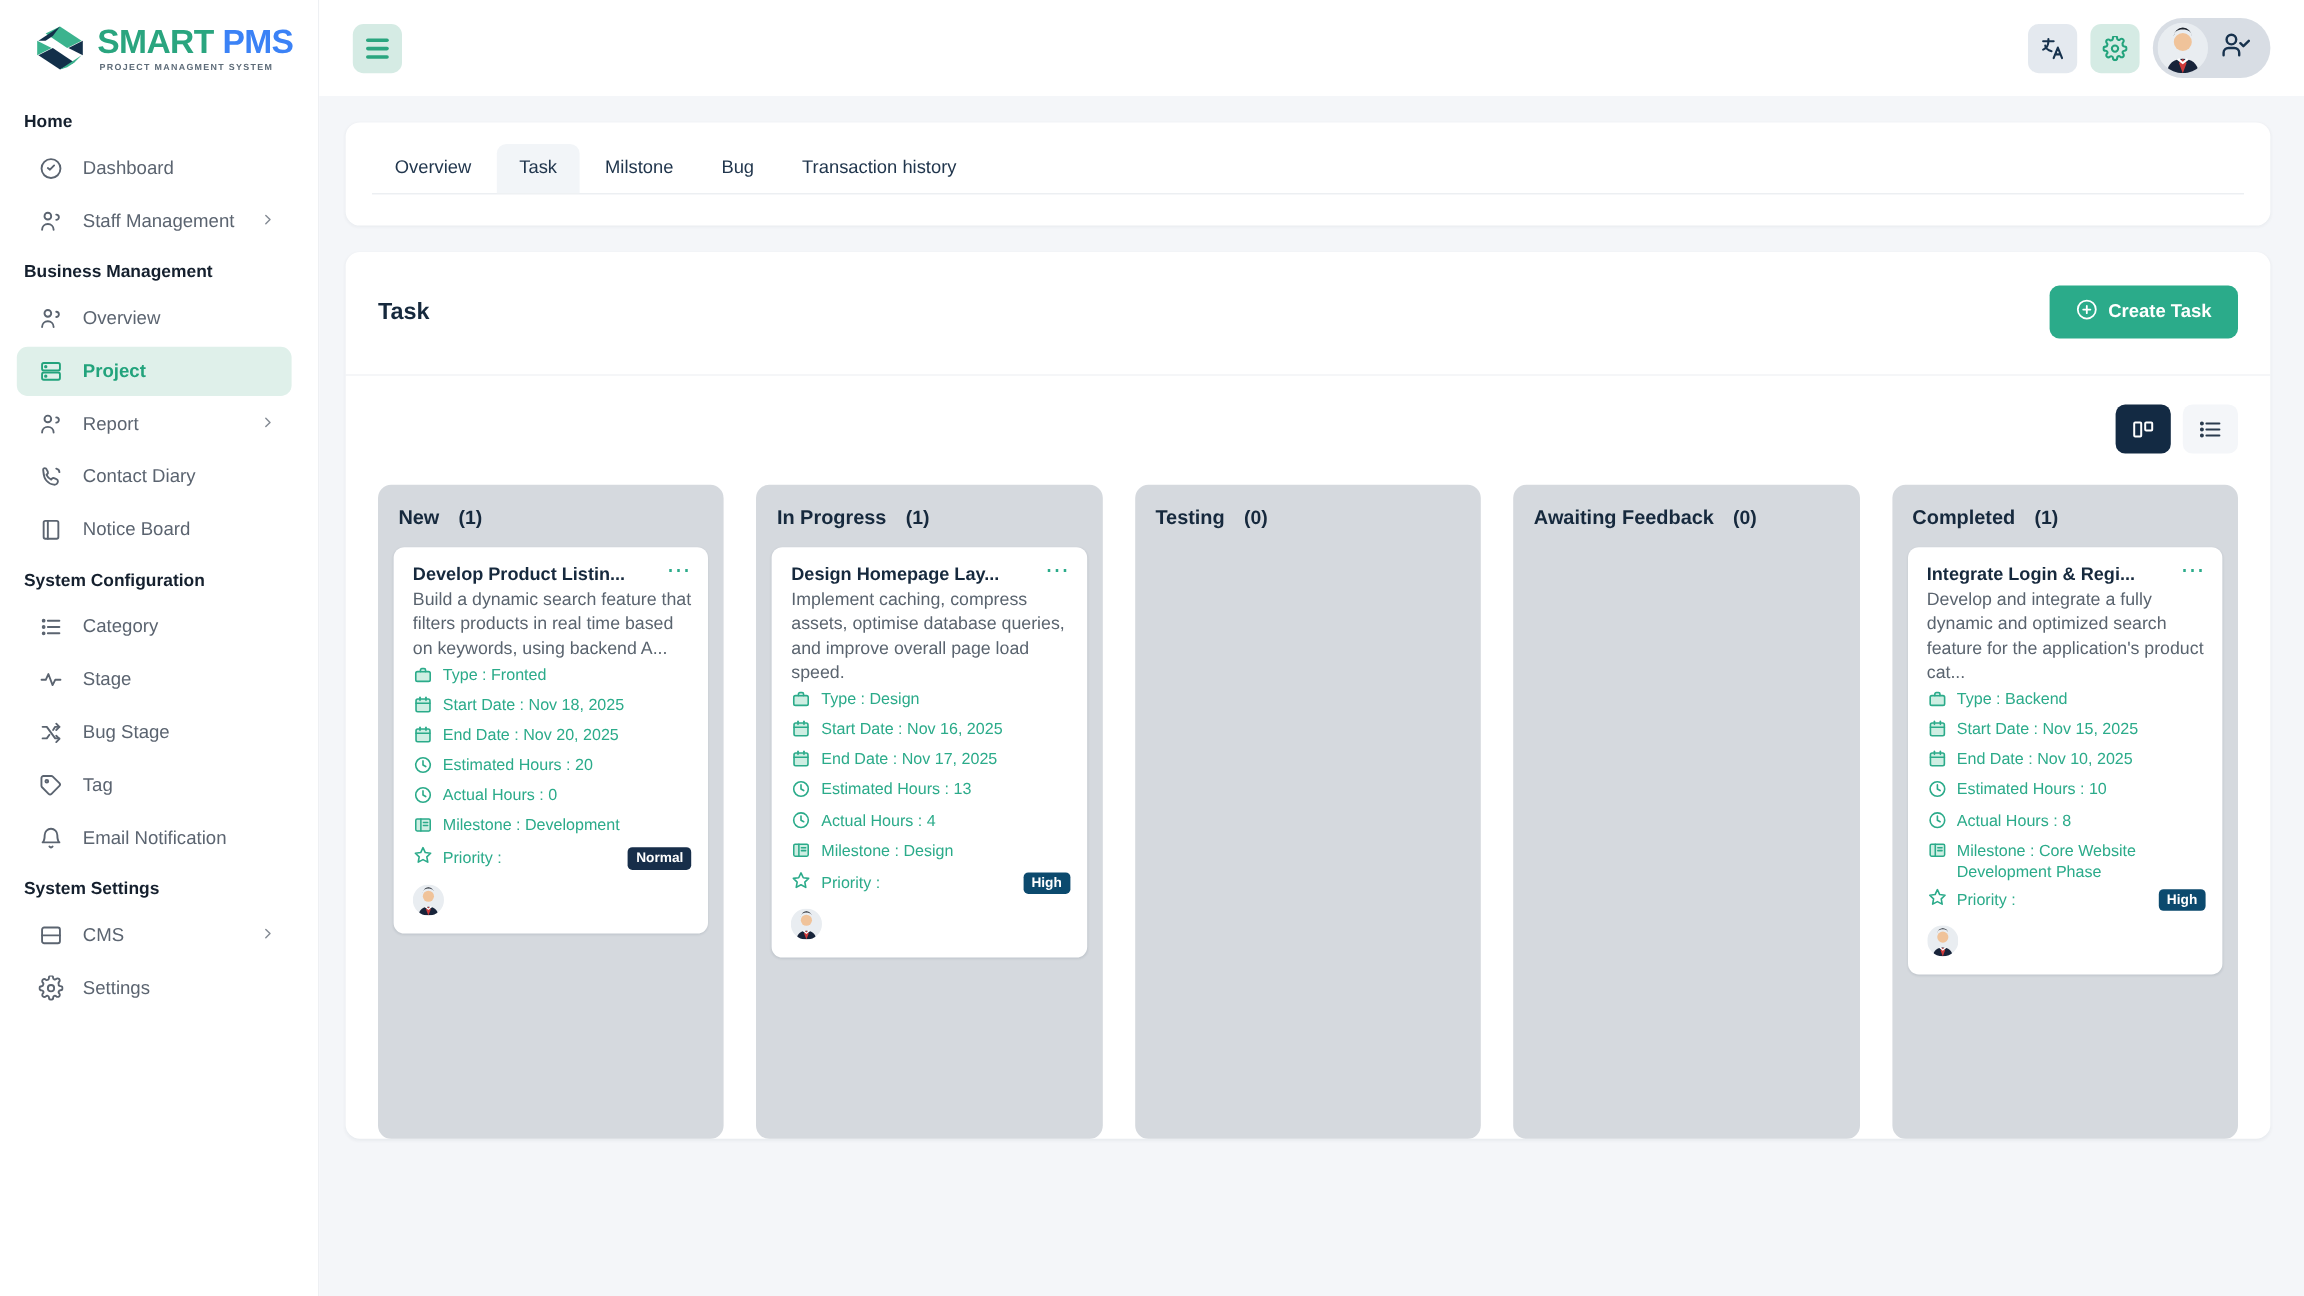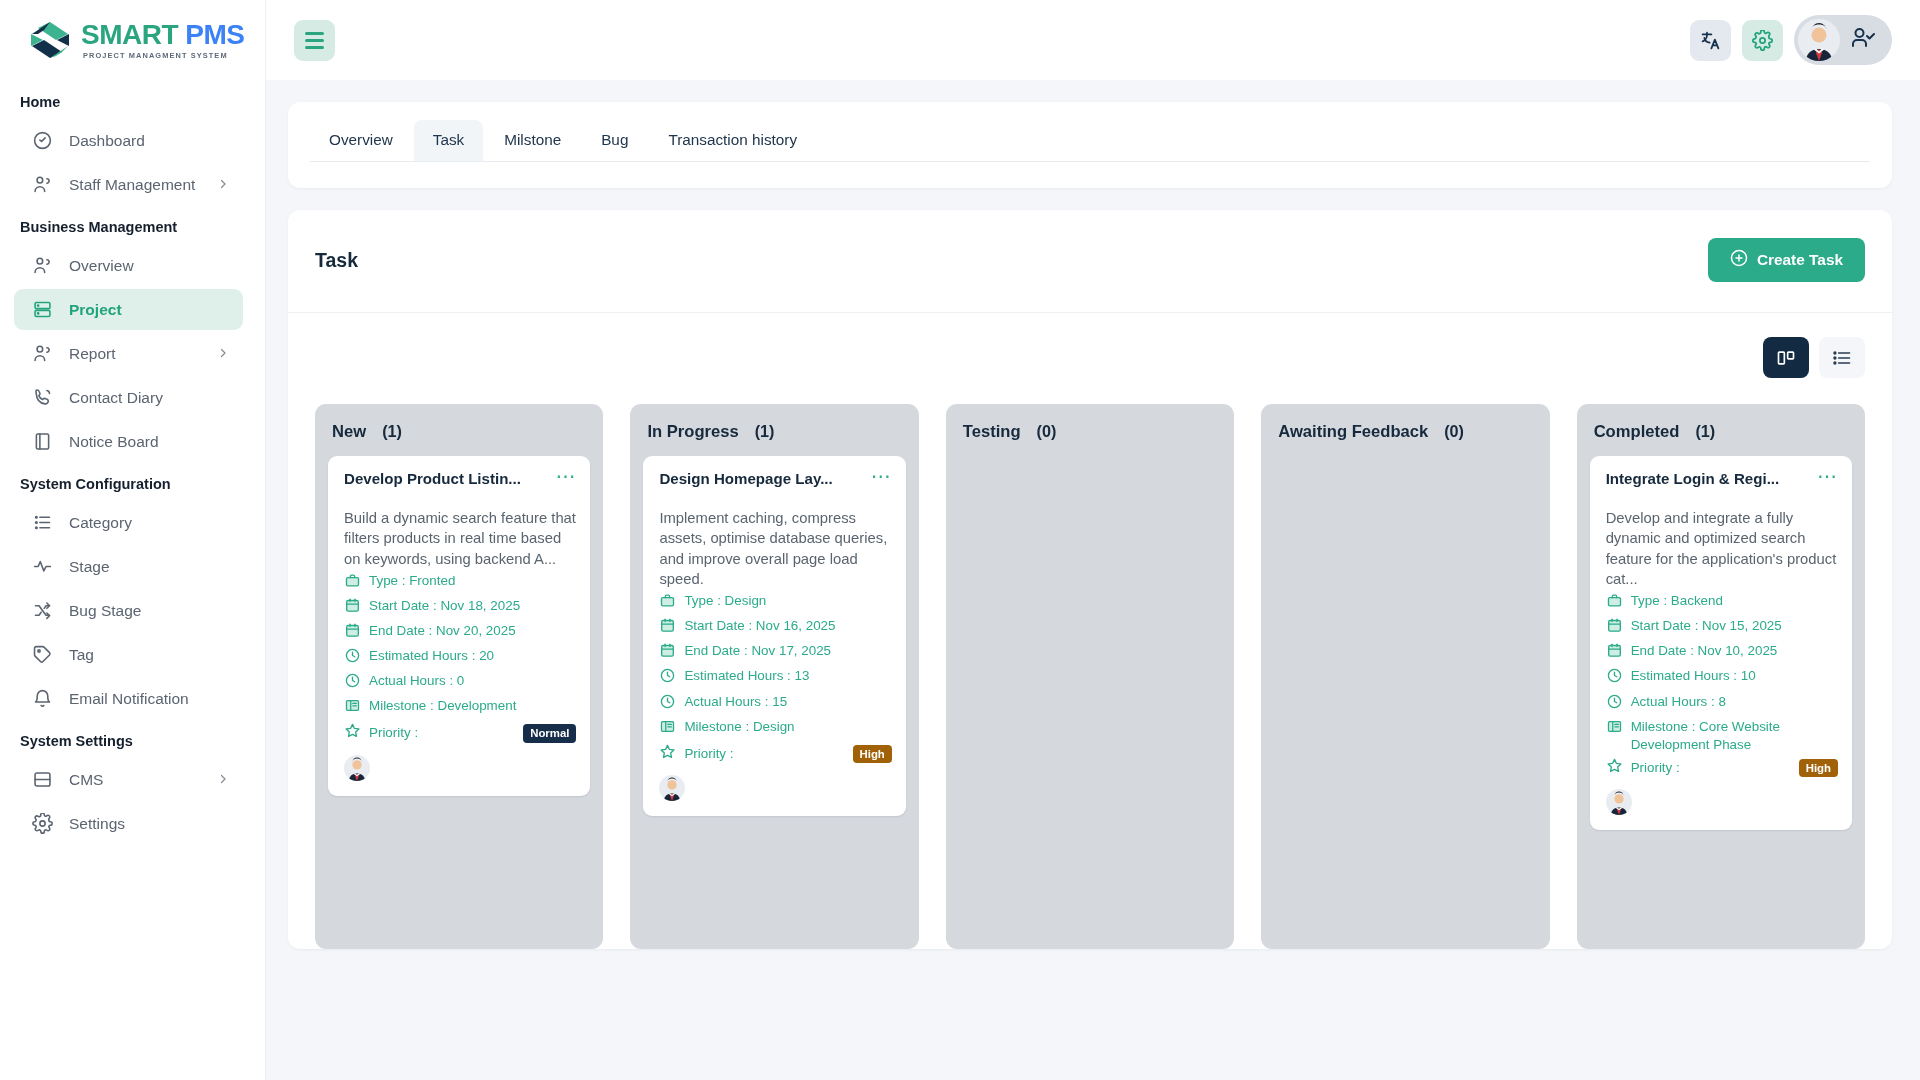--- a/index.html
+++ b/index.html
@@ -125,36 +125,36 @@
     background: #ffffff; border-radius: 9px; margin: 0 13px 12px 13px;
     padding: 14px 14px 15px 16px;
     box-shadow: 0 1px 2px rgba(18,38,58,.10);
   }
   .card-top { display: flex; align-items: flex-start; justify-content: space-between; gap: 6px; }
   .card-title {
     font-size: 15.1px; font-weight: 700; color: #16293d; line-height: 1.2;
     overflow: hidden; white-space: nowrap; text-overflow: ellipsis;
   }
   .dots { color: #2bab8a; font-size: 20px; line-height: 9px; letter-spacing: 1px; cursor: pointer; flex: 0 0 auto; padding-top: 2px; }
-  .card-desc { font-size: 14.8px; color: #5a646f; line-height: 1.37; margin-top: 20px; }
+  .card-desc { font-size: 14.8px; color: #5a646f; line-height: 1.37; margin-top: 2px; }
   .meta-list { margin-top: 3px; display: flex; flex-direction: column; gap: 3px; }
   .meta {
     display: flex; align-items: flex-start; gap: 8px;
     font-size: 13.4px; color: #2bab8a; line-height: 1.35;
   }
   .meta .mi { flex: 0 0 17px; width: 17px; height: 17px; margin-top: 0px; }
   .meta .mtxt { flex: 1 1 auto; }
   .meta.prio { align-items: center; }
   .prio-row { display: flex; align-items: center; width: 100%; }
   .badge {
     margin-left: auto; font-size: 11.4px; font-weight: 700; color: #fff;
     border-radius: 4px; padding: 3px 7px; line-height: 1.1;
   }
   .badge.normal { background: #172e4a; }
-  .badge.high { background: #a16207; }
+  .badge.high { background: #0c4a6e; }
   .card-foot { margin-top: 10px; }
   .avatar-sm { width: 26px; height: 26px; border-radius: 50%; display: block; overflow: hidden; }
 </style>
 </head>
 <body>
 
 <aside class="sidebar">
   <div class="logo-wrap">
     <span class="logo-mark">
       <svg viewBox="0 0 44 40" width="44" height="40">
@@ -546,21 +546,21 @@
                       <circle cx="12" cy="12" r="8.6"></circle>
                       <polyline points="12 7.2 12 12 15.2 13.8"></polyline>
                     </svg></span>
                   <span class="mtxt">Estimated Hours : 13</span>
                 </div>
                 <div class="meta">
                   <span><svg class="mi" viewBox="0 0 24 24" fill="none" stroke="#2bab8a" stroke-width="1.9" stroke-linecap="round" stroke-linejoin="round">
                       <circle cx="12" cy="12" r="8.6"></circle>
                       <polyline points="12 7.2 12 12 15.2 13.8"></polyline>
                     </svg></span>
-                  <span class="mtxt">Actual Hours : 15</span>
+                  <span class="mtxt">Actual Hours : 4</span>
                 </div>
                 <div class="meta">
                   <span><svg class="mi" viewBox="0 0 24 24" fill="none" stroke="#2bab8a" stroke-width="1.8" stroke-linecap="round" stroke-linejoin="round">
                       <rect x="3.5" y="5" width="17" height="14" rx="1.6" fill="#cfeee3"></rect>
                       <line x1="9.5" y1="5" x2="9.5" y2="19"></line>
                       <line x1="12.5" y1="9" x2="17.5" y2="9"></line>
                       <line x1="12.5" y1="12.5" x2="17.5" y2="12.5"></line>
                     </svg></span>
                   <span class="mtxt">Milestone : Design</span>
                 </div>

